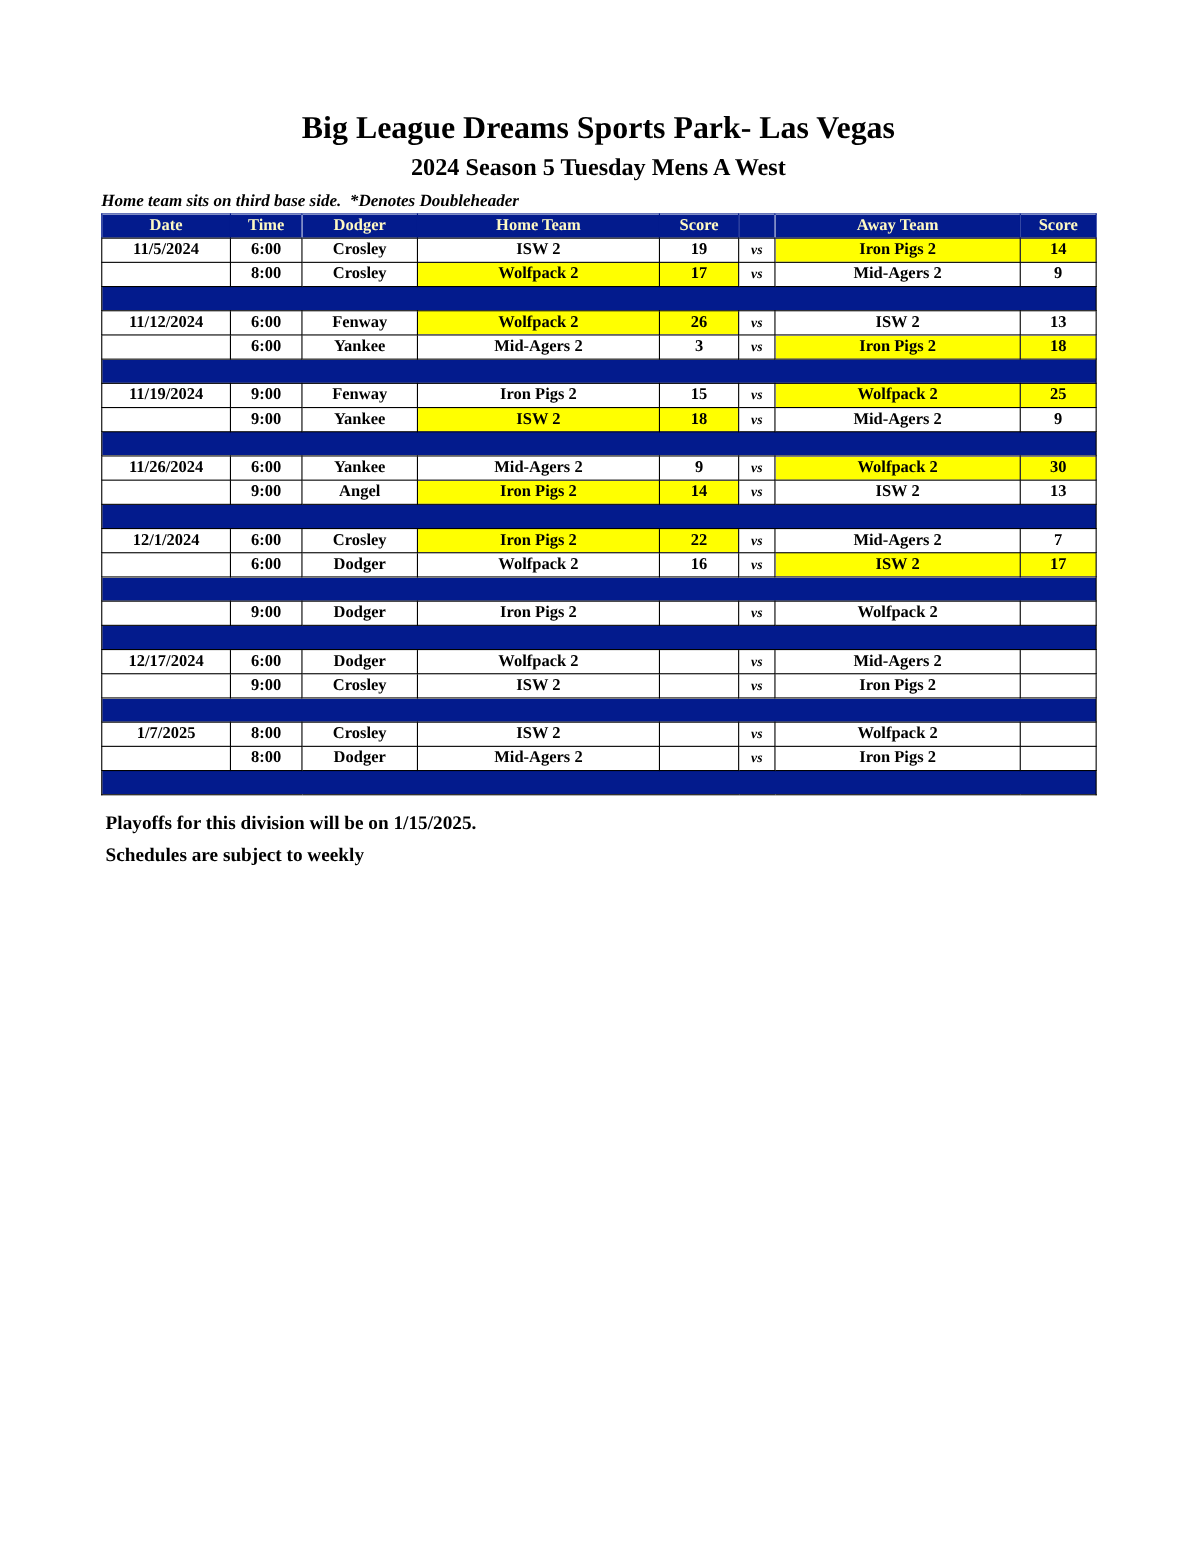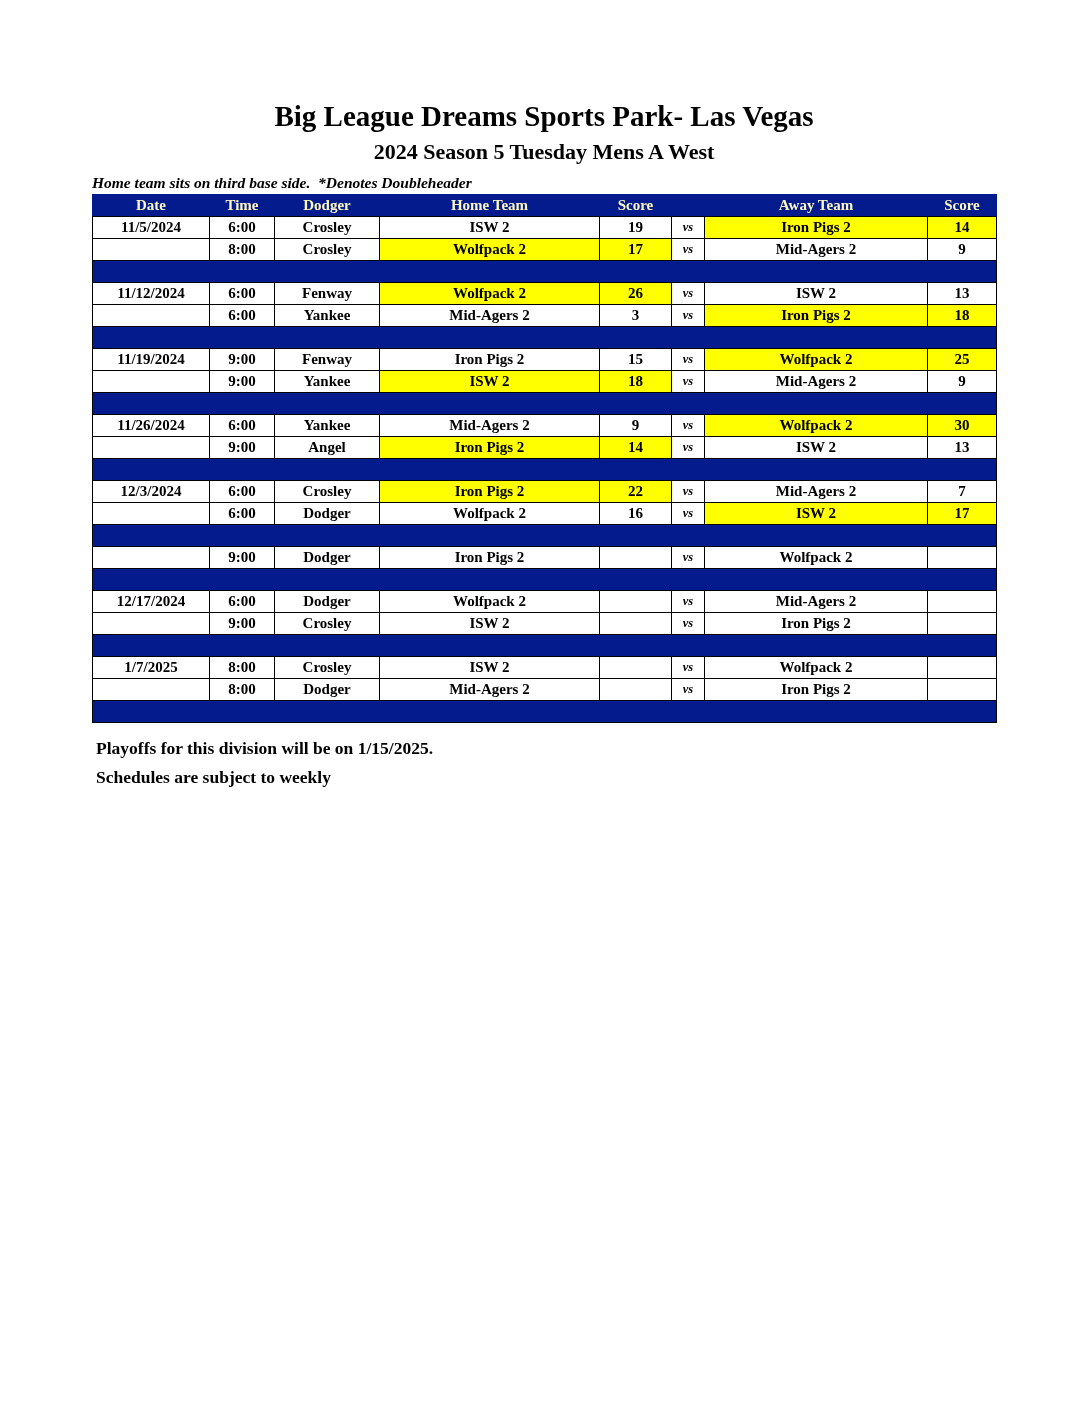--- a/index.html
+++ b/index.html
@@ -212,21 +212,21 @@
           <td class="hl">Iron Pigs 2</td>
           <td class="hl">14</td>
           <td class="vs">vs</td>
           <td>ISW 2</td>
           <td>13</td>
         </tr>
         <tr>
           <td colspan="8" class="sep"></td>
         </tr>
         <tr>
-          <td>12/3/2024</td>
+          <td>12/1/2024</td>
           <td>6:00</td>
           <td>Crosley</td>
           <td class="hl">Iron Pigs 2</td>
           <td class="hl">22</td>
           <td class="vs">vs</td>
           <td>Mid-Agers 2</td>
           <td>7</td>
         </tr>
         <tr>
           <td></td>

